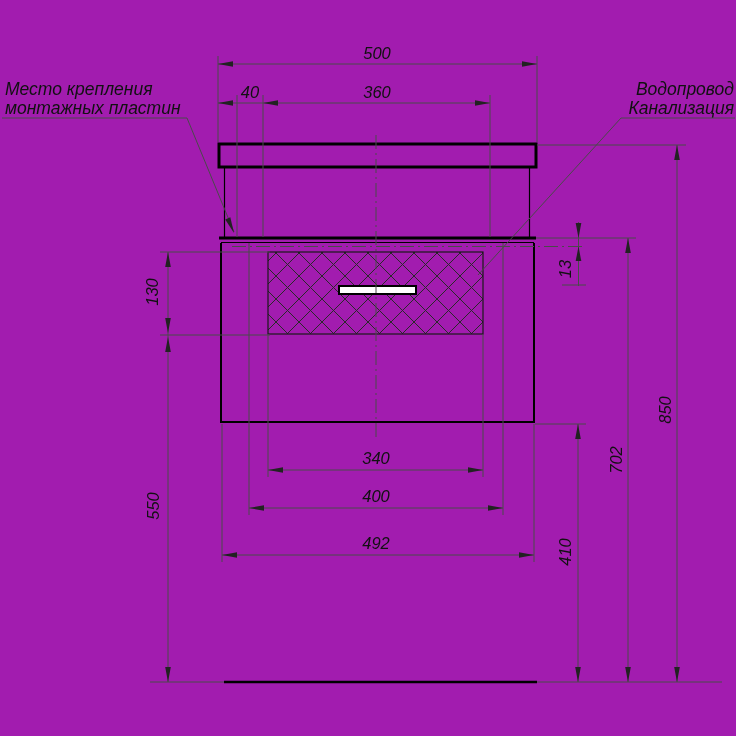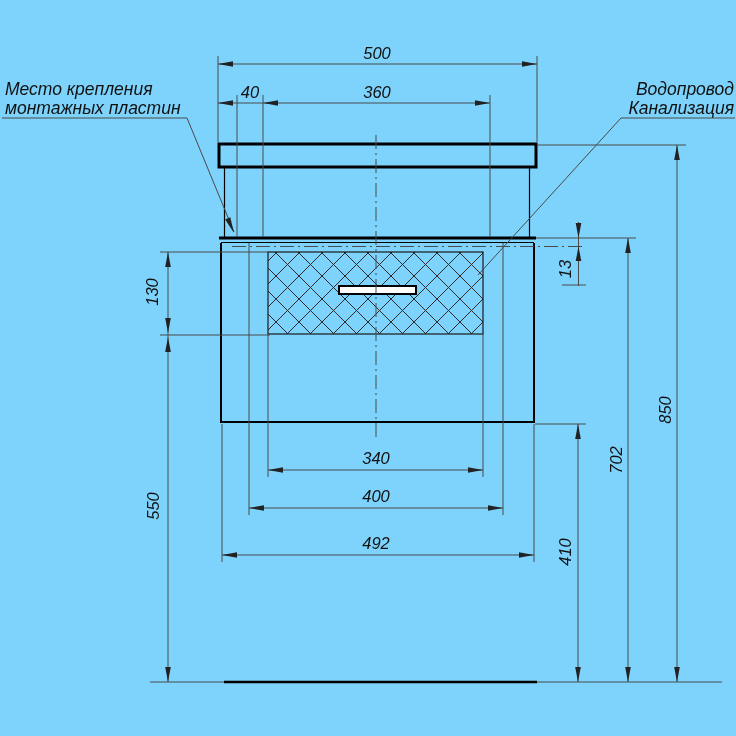--- a/index.html
+++ b/index.html
@@ -1,16 +1,16 @@
 <!DOCTYPE html>
 <html><head>
 <meta charset="utf-8">
 <style>
   html,body{margin:0;padding:0;background:#ffffff;}
-  .stage{width:736px;height:736px;background:#7dd3fc;position:relative;font-family:"Liberation Sans",sans-serif;}
+  .stage{width:736px;height:736px;background:#a21caf;position:relative;font-family:"Liberation Sans",sans-serif;}
   svg{display:block;}
   .dim-text{font-family:"Liberation Sans",sans-serif;font-style:italic;font-size:16.5px;fill:#111;}
   .lbl-text{font-family:"Liberation Sans",sans-serif;font-style:italic;font-size:17.5px;fill:#111;}
   .thin{stroke:#4a4a4a;stroke-width:1;fill:none;}
   .thick{stroke:#000;fill:none;}
   .arrow{fill:#222;stroke:none;}
   .cl{stroke:#4a4a4a;stroke-width:1;fill:none;stroke-dasharray:14 4 2 4;}
 </style>
 </head>
 <body>

